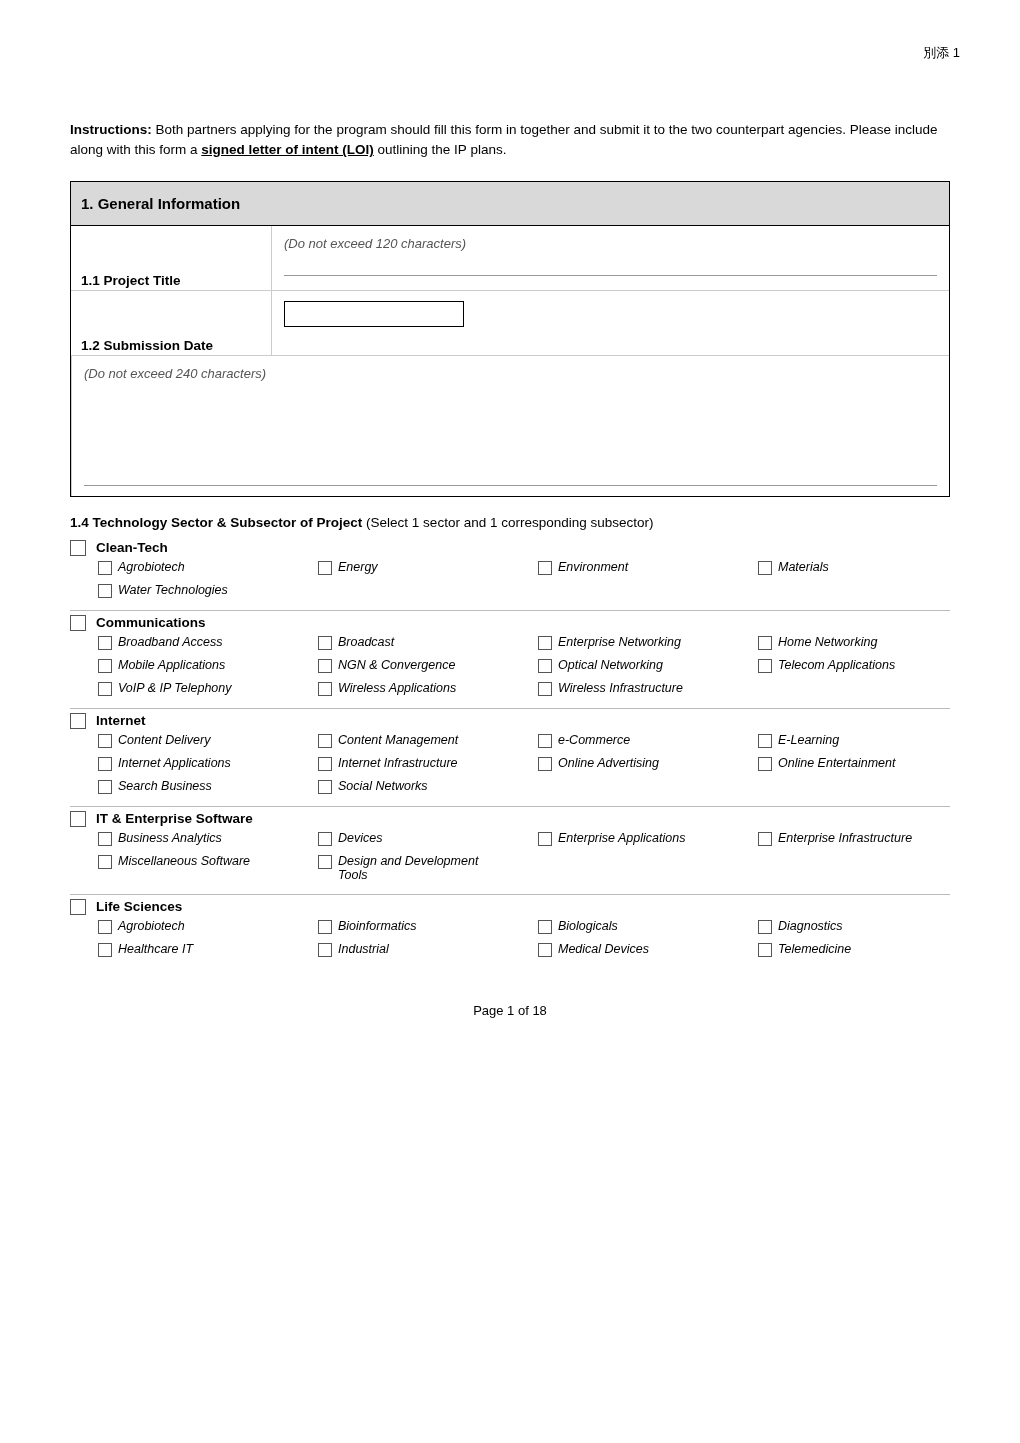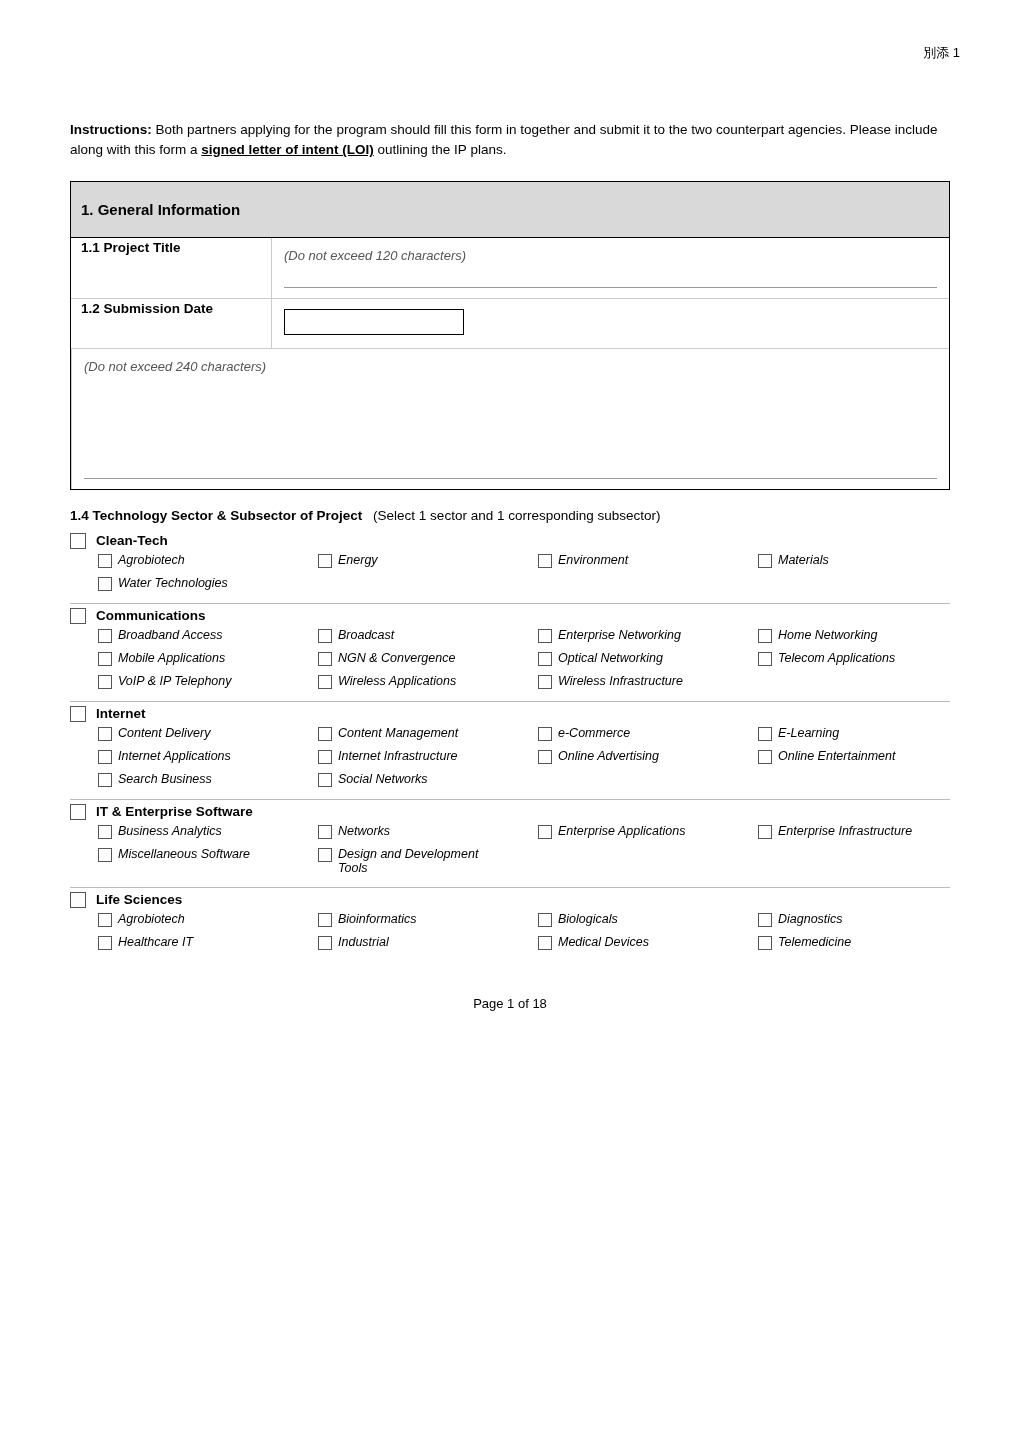--- a/index.html
+++ b/index.html
@@ -49,21 +49,20 @@
       display: inline-block;
     }
     .tech-sector-label {
       font-size: 13.5px;
       font-weight: bold;
       margin-top: 18px;
       margin-bottom: 10px;
     }
     .tech-sector-note {
       font-weight: normal;
-      margin-left: 7px;
     }
     .sector-main-name {
       font-weight: bold;
       font-size: 13.5px;
     }
     .sector-divider {
       border: none;
       border-top: 1px solid #bbb;
       margin: 6px 0 4px 0;
     }
@@ -76,36 +75,37 @@
       text-align: center;
       margin-top: 40px;
       font-size: 13px;
     }
     .general-info-wrapper {
       border: 1px solid #000;
       margin-bottom: 16px;
     }
     .general-info-header {
       background: #d9d9d9;
-      padding: 19px 10px;
+      padding: 13px 10px;
       font-size: 15px;
       font-weight: bold;
       border-bottom: 1px solid #000;
     }
     .gi-row {
       display: flex;
       border-bottom: 1px solid #ccc;
     }
     .gi-row:last-child { border-bottom: none; }
     .gi-label {
       min-width: 200px;
       width: 200px;
       padding: 2px 10px;
       font-weight: bold;
       font-size: 13.5px;
+      margin-top: 45px;
     }
     .gi-field {
       flex: 1;
       padding: 10px 12px;
       border-left: 1px solid #ccc;
     }
     .title-underline {
       border-bottom: 1px solid #999;
       width: 100%;
       min-height: 40px;
@@ -338,21 +338,21 @@
       <div class="large-checkbox"></div>
       <span class="sector-main-name"><b>IT &amp; Enterprise Software</b></span>
     </div>
     <div class="sub-row">
       <div class="sub-item">
         <div class="checkbox-sq"></div>
         <span>Business Analytics</span>
       </div>
       <div class="sub-item">
         <div class="checkbox-sq"></div>
-        <span>Networks</span>
+        <span>Devices</span>
       </div>
       <div class="sub-item">
         <div class="checkbox-sq"></div>
         <span>Enterprise Applications</span>
       </div>
       <div class="sub-item">
         <div class="checkbox-sq"></div>
         <span>Enterprise Infrastructure</span>
       </div>
     </div>

